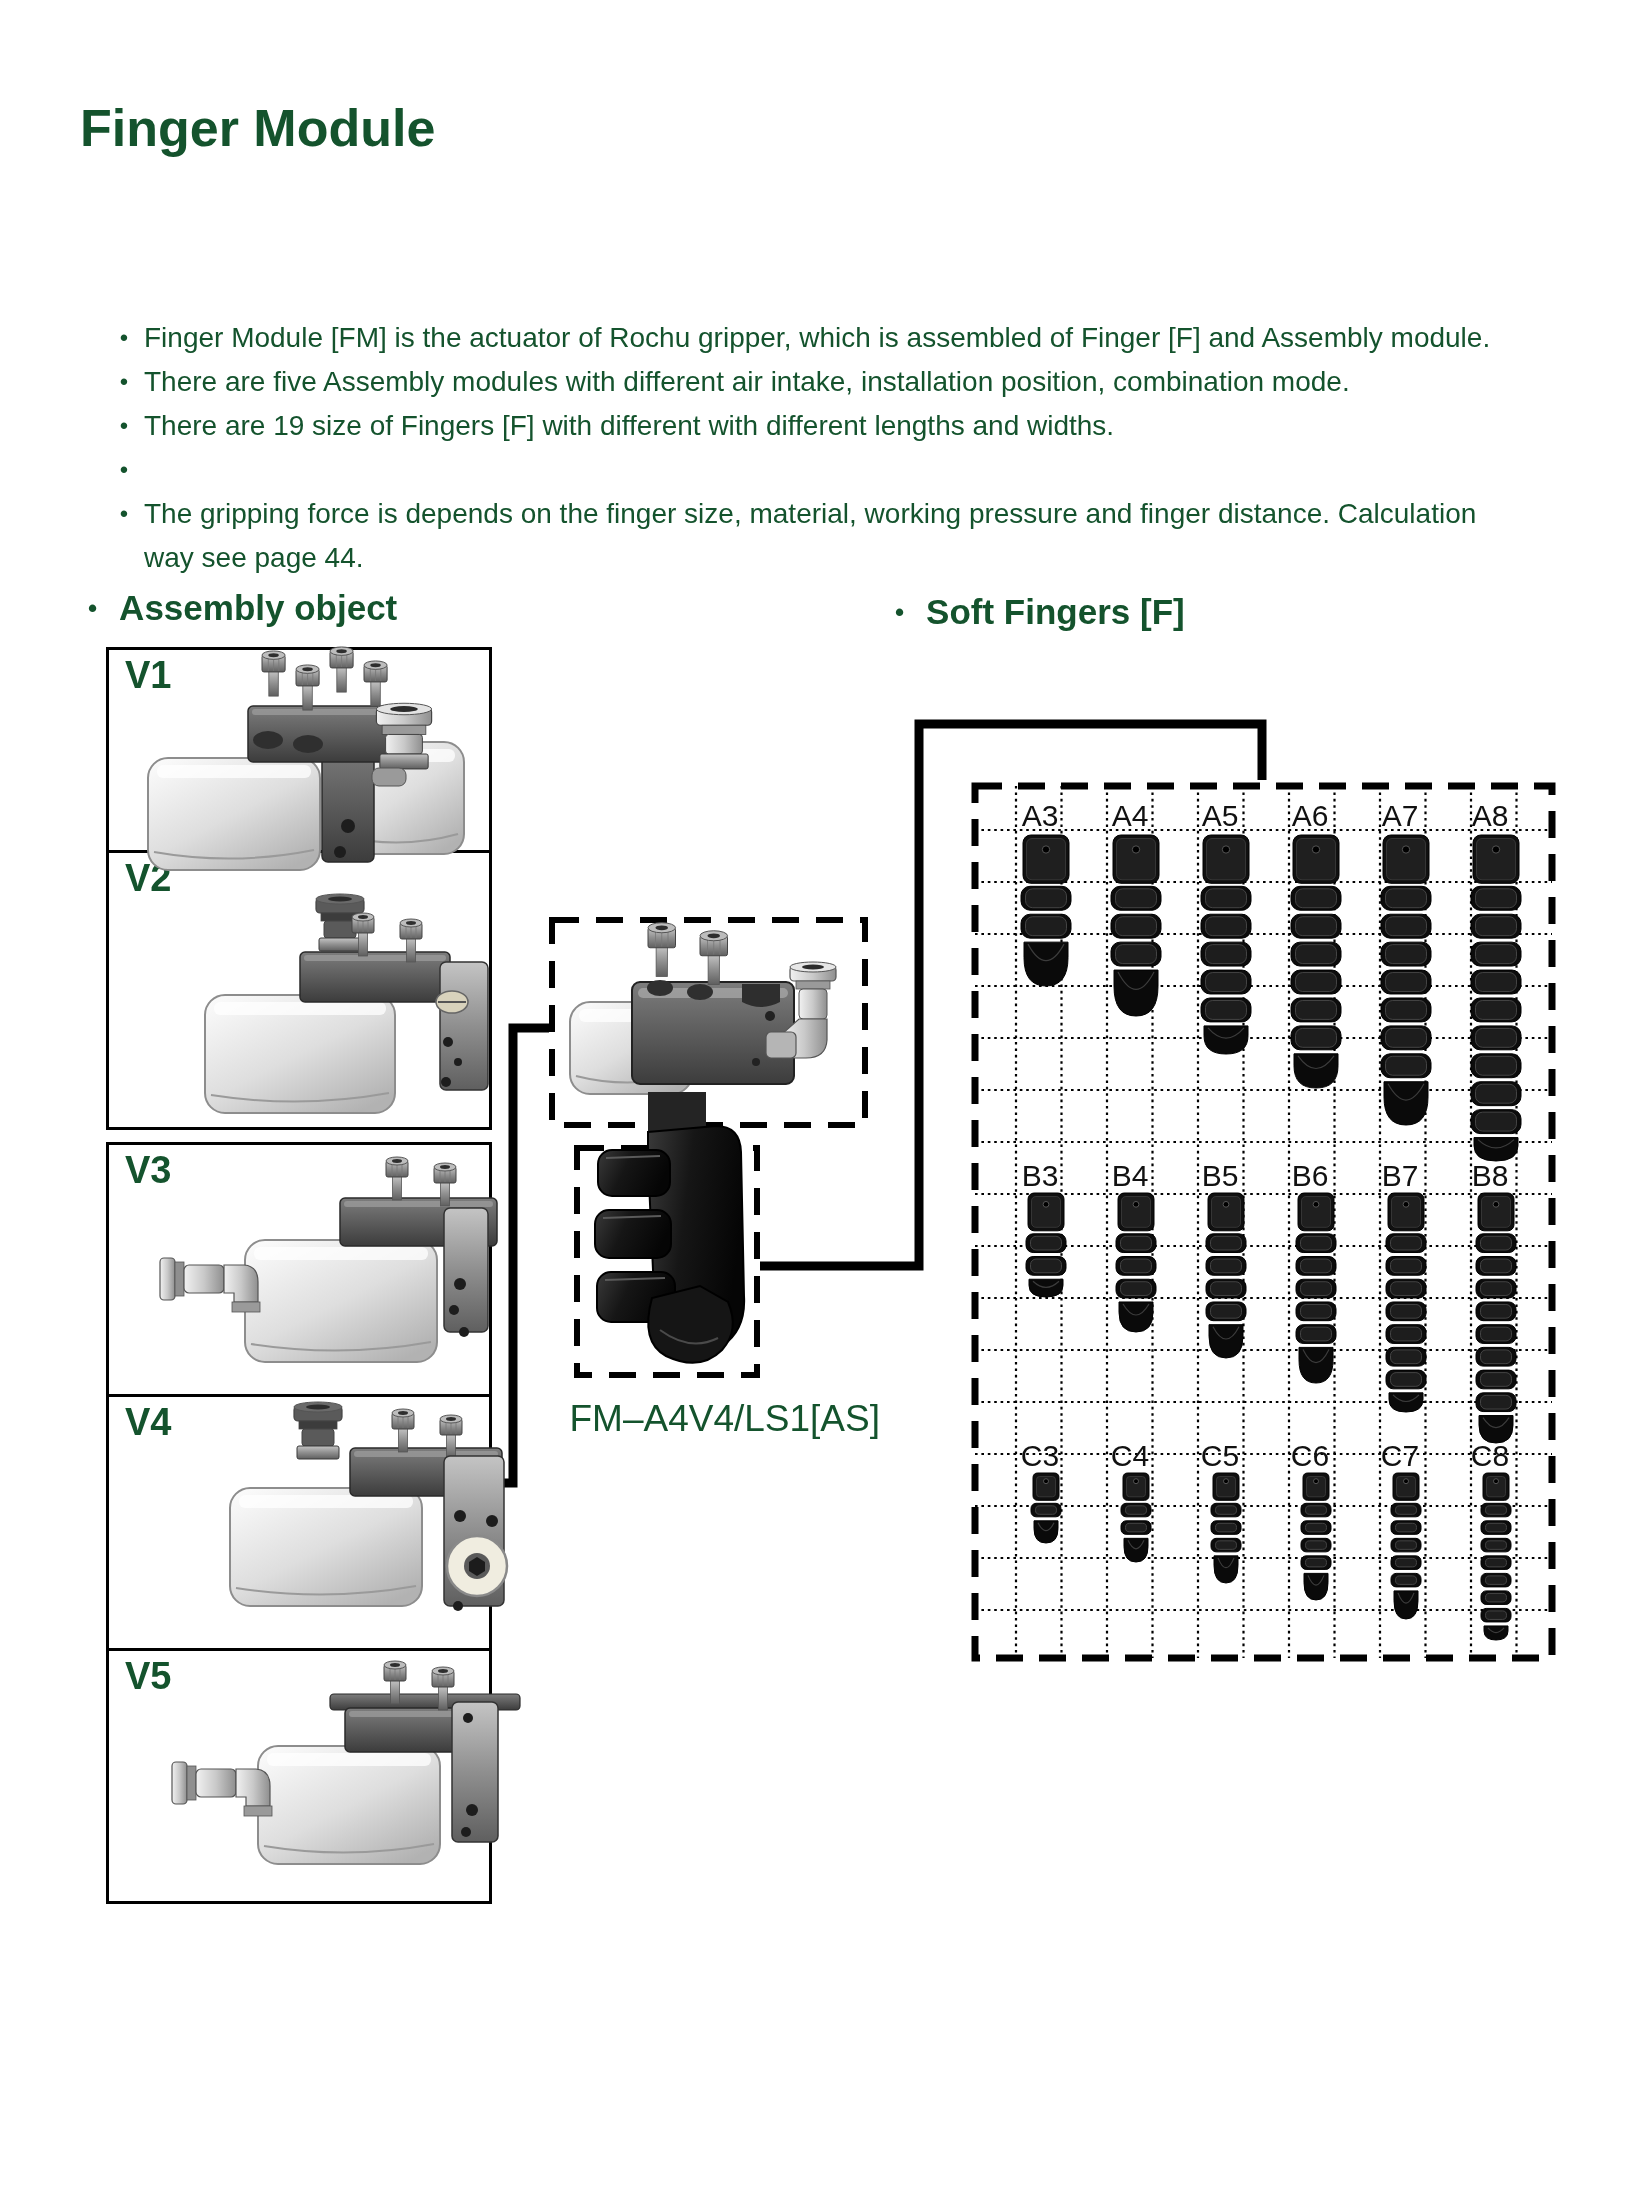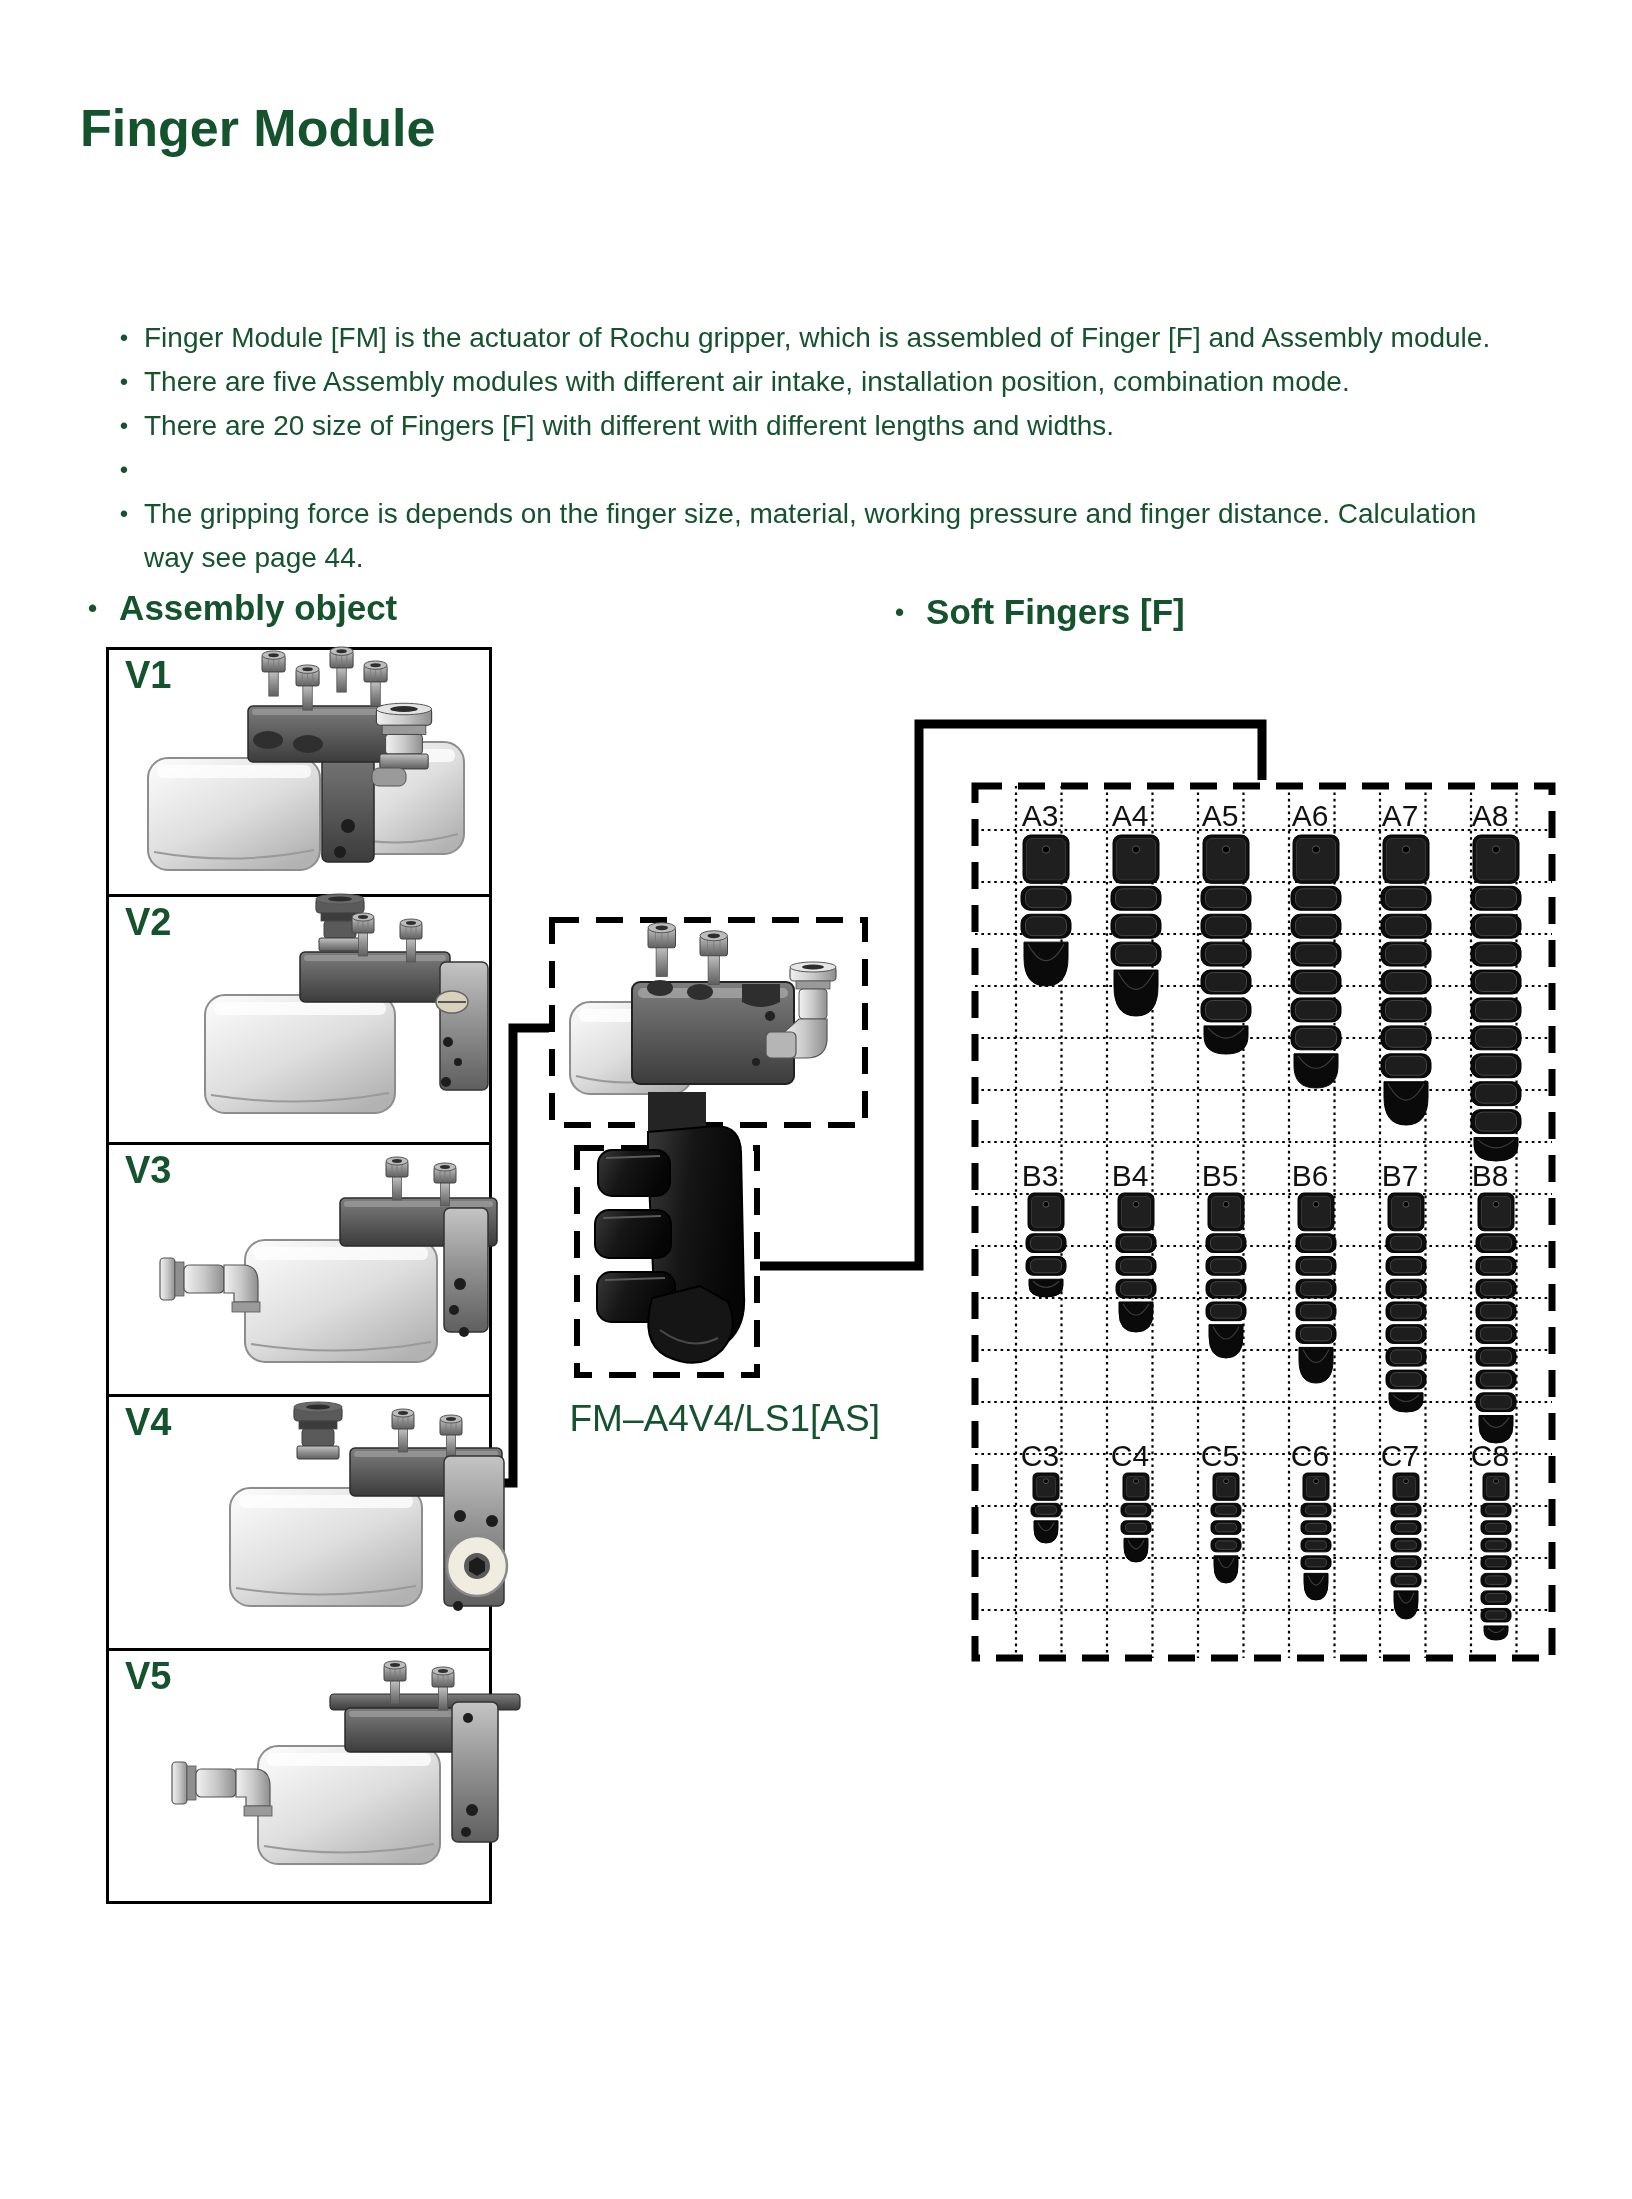--- a/index.html
+++ b/index.html
@@ -34,21 +34,21 @@
     font-size:35px;font-weight:bold;
   }
   .subheader .dot{font-size:26px;margin-right:22px;}
   .subheader.assembly{left:88px;top:588px;}
   .subheader.fingers{left:895px;top:592px;}
   .vbox{
     position:absolute;left:106px;width:386px;
     border:3px solid #000;box-sizing:border-box;background:#fff;
   }
   .vbox.v1{top:647px;height:250px;}
-  .vbox.v2{top:894px;height:280px;}
+  .vbox.v2{top:850px;height:280px;}
   .vbox.v3{top:1142px;height:255px;}
   .vbox.v4{top:1394px;height:257px;}
   .vbox.v5{top:1648px;height:256px;}
   .vlabel{
     position:absolute;left:16px;top:4px;
     font-size:38px;font-weight:bold;
   }
   .fm-label{
     position:absolute;left:540px;top:1398px;width:340px;
     text-align:right;font-size:37px;font-weight:normal;
@@ -68,21 +68,21 @@
     <div class="bullet-row">
       <span class="dot">•</span>
       <span>Finger Module [FM] is the actuator of Rochu gripper, which is assembled of Finger [F] and Assembly module.</span>
     </div>
     <div class="bullet-row">
       <span class="dot">•</span>
       <span>There are five Assembly modules with different air intake, installation position, combination mode.</span>
     </div>
     <div class="bullet-row">
       <span class="dot">•</span>
-      <span>There are 20 size of Fingers [F] with different with different lengths and widths.</span>
+      <span>There are 19 size of Fingers [F] with different with different lengths and widths.</span>
     </div>
     <div class="bullet-row">
       <span class="dot">•</span>
     </div>
     <div class="bullet-row">
       <span class="dot">•</span>
       <span>The gripping force is depends on the finger size, material, working pressure and finger distance. Calculation way see page 44.</span>
     </div>
   </div>
 

